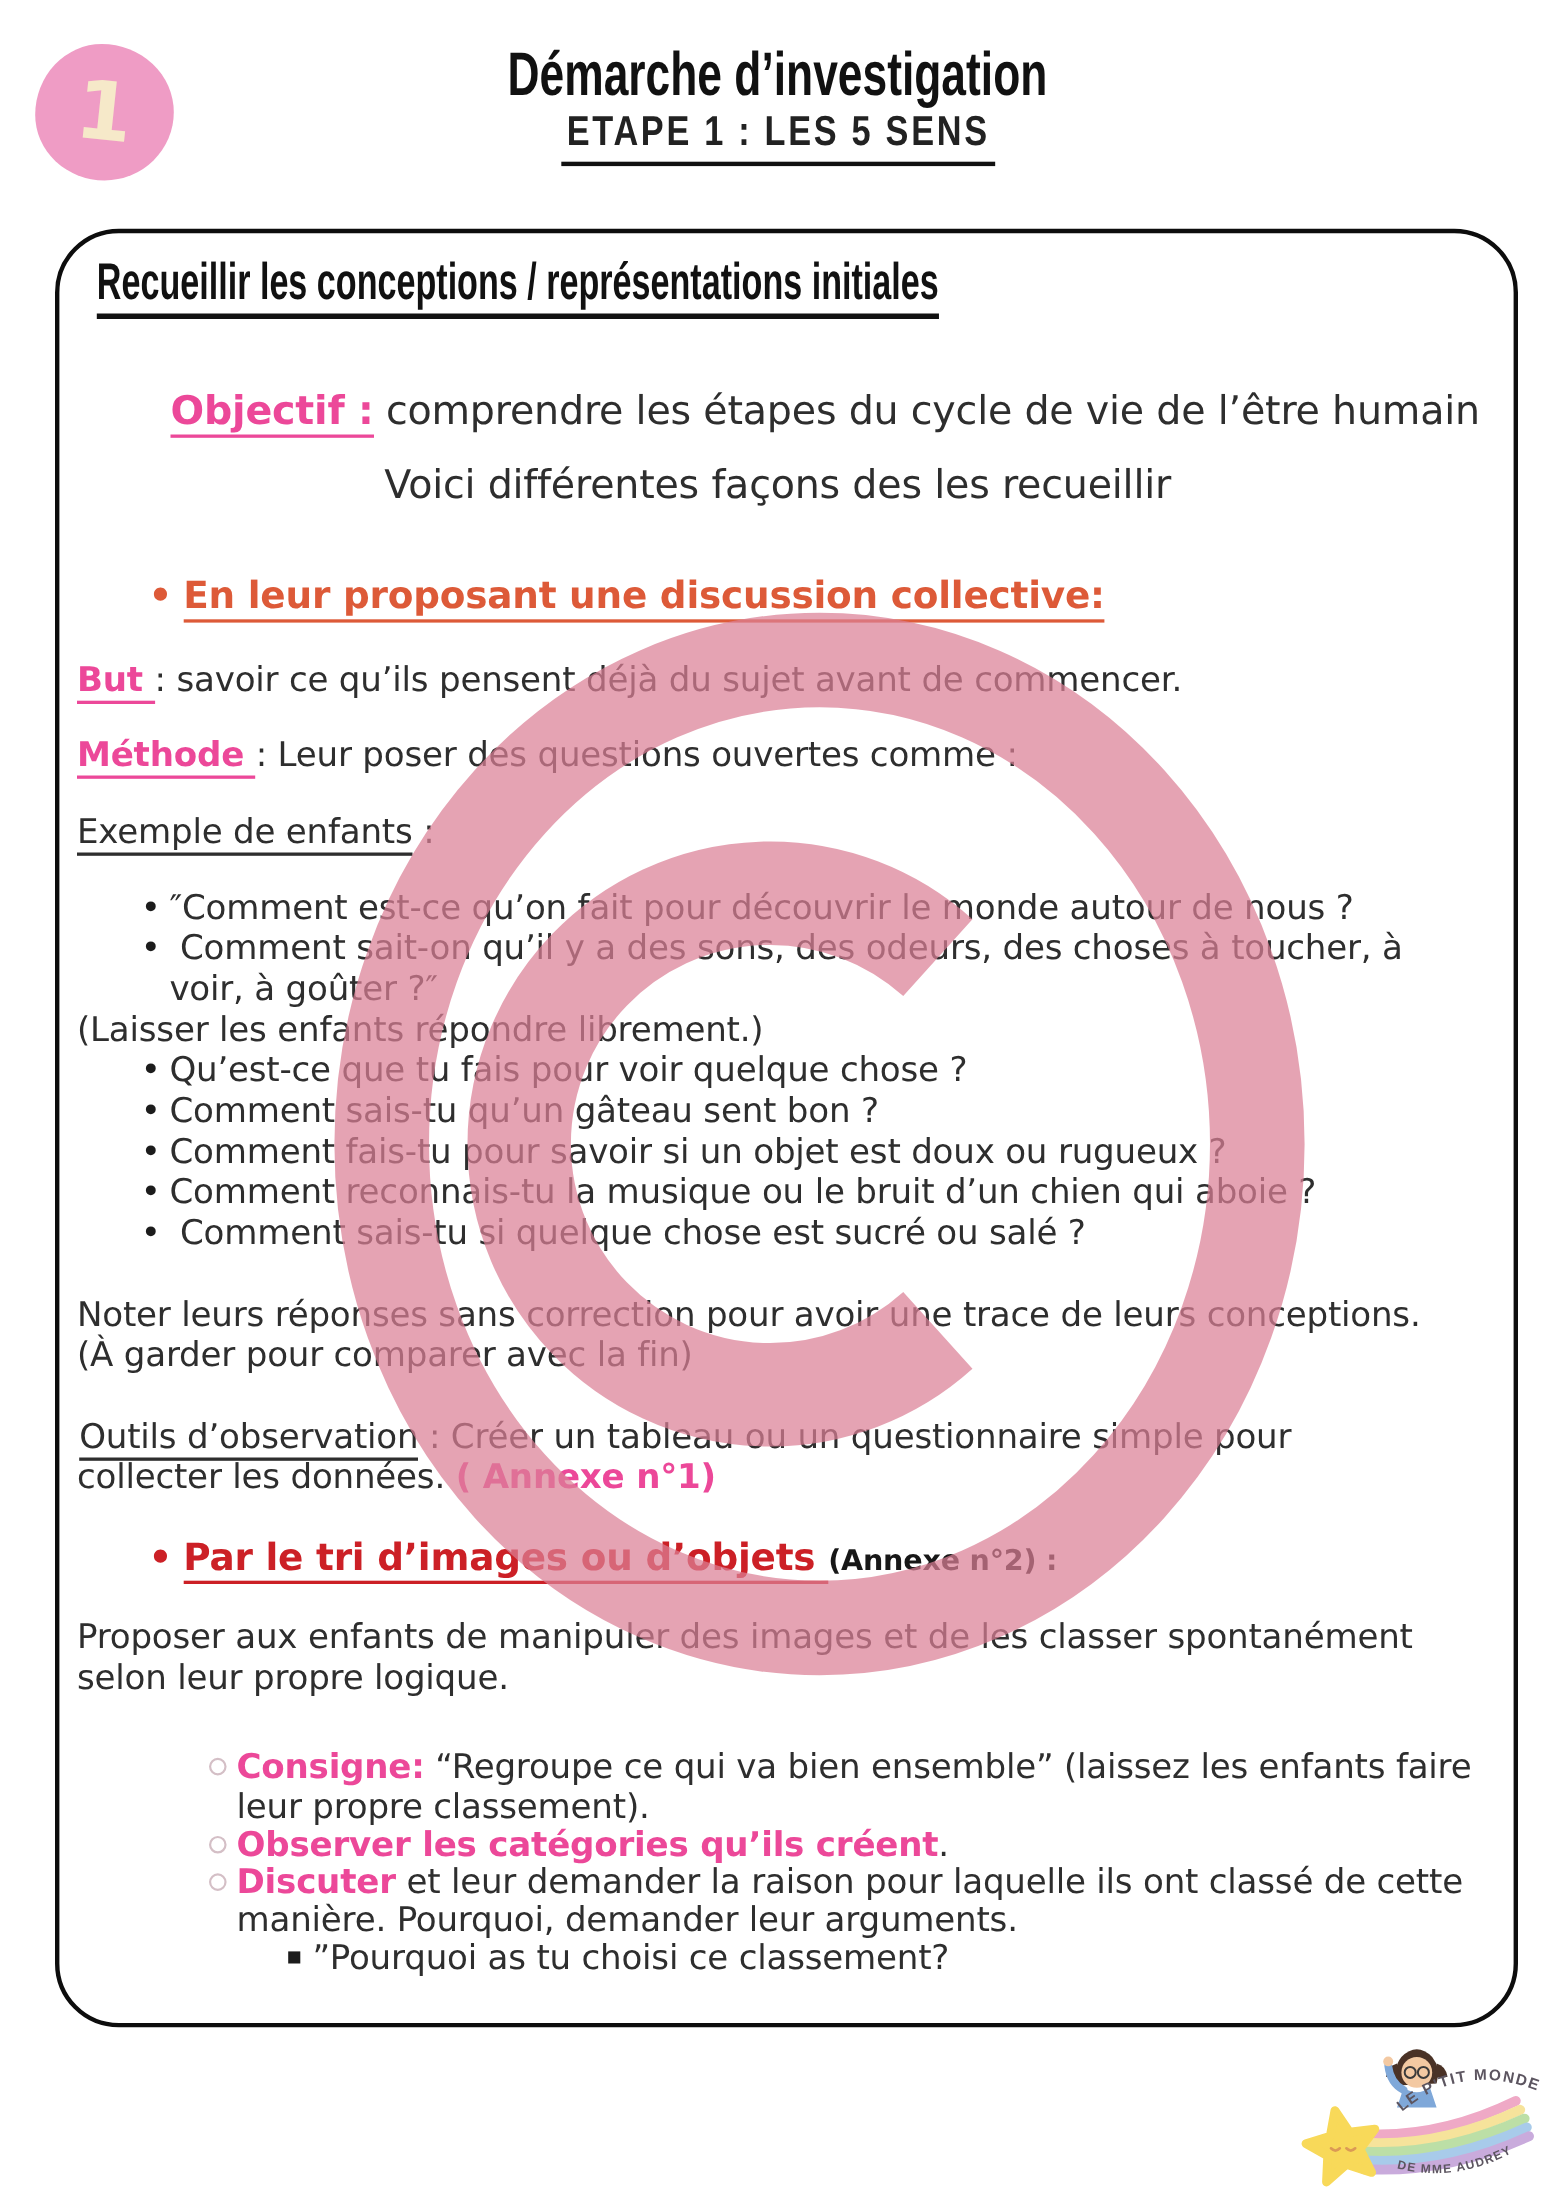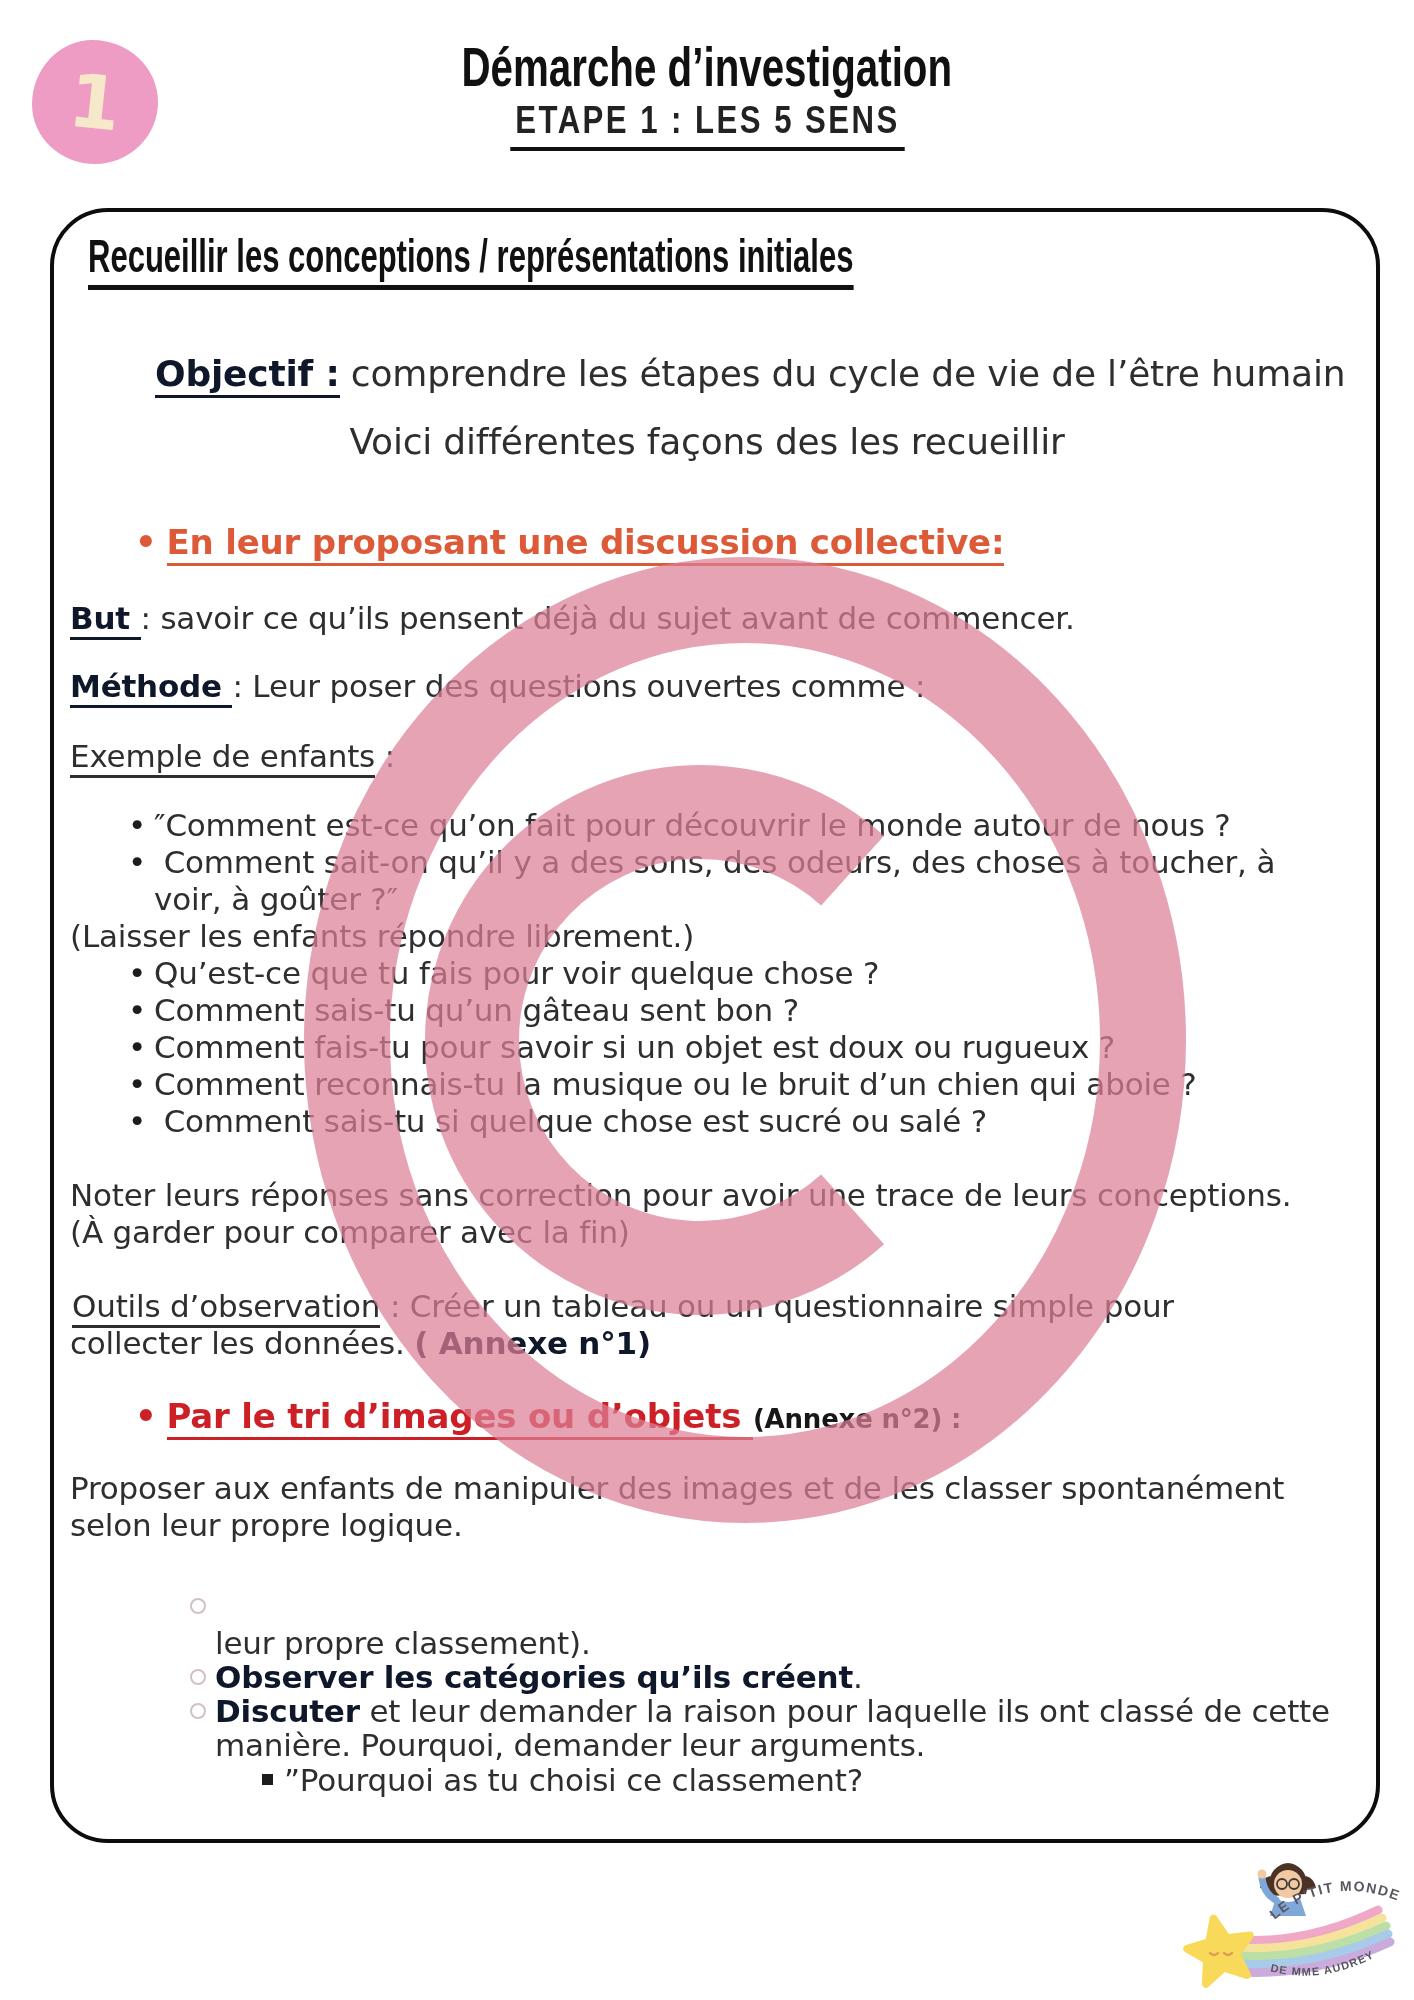--- a/index.html
+++ b/index.html
@@ -20,21 +20,21 @@
   
   #mainbox{position:absolute;left:50px;top:208px;width:1322px;height:1627px;
            border:4px solid #0d0d0d;border-radius:58px;background:transparent;}
   #boxtitle{left:88px;top:228px;font-family:"Liberation Sans",sans-serif;font-weight:bold;
             font-size:47px;color:#111;transform-origin:left top;transform:scaleX(.66);}
   #boxtitle>span{border-bottom:5px solid #111;padding-bottom:3px;}
   
   .line{font-size:31px;line-height:36px;letter-spacing:-0.2px;}
   .big{font-size:36px;}
   .u{border-bottom:3px solid currentColor;padding-bottom:1px;}
-  .b{font-weight:bold;color:#0f172a;}
+  .b{font-weight:bold;color:#ec4899;}
   .orange{color:#DD5A38;font-weight:bold;font-size:34px;}
   .red{color:#CC2026;font-weight:bold;font-size:34px;}
   .blackbold{color:#171717;font-weight:bold;font-size:26px;}
   .dot{display:inline-block;width:26px;color:#1c1c1c;}
   .obullet{color:#DD5A38;margin-right:10px;}
   .rbullet{color:#CC2026;margin-right:10px;}
   .ring{position:absolute;width:12px;height:12px;border:2.5px solid #D4BFC6;border-radius:50%;background:transparent;}
   .sq{position:absolute;width:11px;height:11px;background:#1c1c1c;}
   
   #watermark{position:absolute;left:0;top:0;z-index:40;pointer-events:none;}
@@ -121,20 +121,23 @@
   </div>
 
   <div class="abs line" style="left:135px;top:1398px;">
     <span class="red rbullet">•</span><span class="red u">Par le tri d’images ou d’objets </span><span class="blackbold">(Annexe n°2) :</span>
   </div>
 
   <div class="abs line" style="left:70px;top:1470px;">Proposer aux enfants de manipuler des images et de les classer spontanément</div>
   <div class="abs line" style="left:70px;top:1507px;">selon leur propre logique.</div>
 
   <span class="ring" style="left:190px;top:1598px;"></span>
+  <div class="abs line" style="left:215px;top:1588px;">
+    <span class="b">Consigne:</span><span> “Regroupe ce qui va bien ensemble” (laissez les enfants faire</span>
+  </div>
   <div class="abs line" style="left:215px;top:1625px;">leur propre classement).</div>
 
   <span class="ring" style="left:190px;top:1669px;"></span>
   <div class="abs line" style="left:215px;top:1659px;">
     <span class="b">Observer les catégories qu’ils créent</span><span>.</span>
   </div>
 
   <span class="ring" style="left:190px;top:1703px;"></span>
   <div class="abs line" style="left:215px;top:1693px;">
     <span class="b">Discuter</span><span> et leur demander la raison pour laquelle ils ont classé de cette</span>

